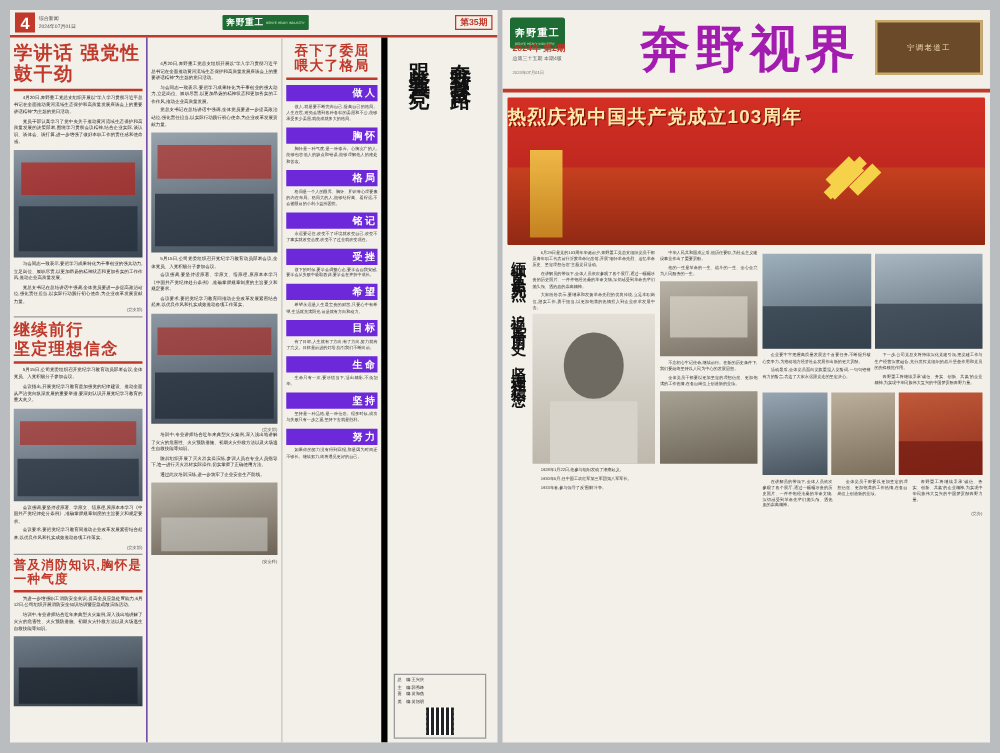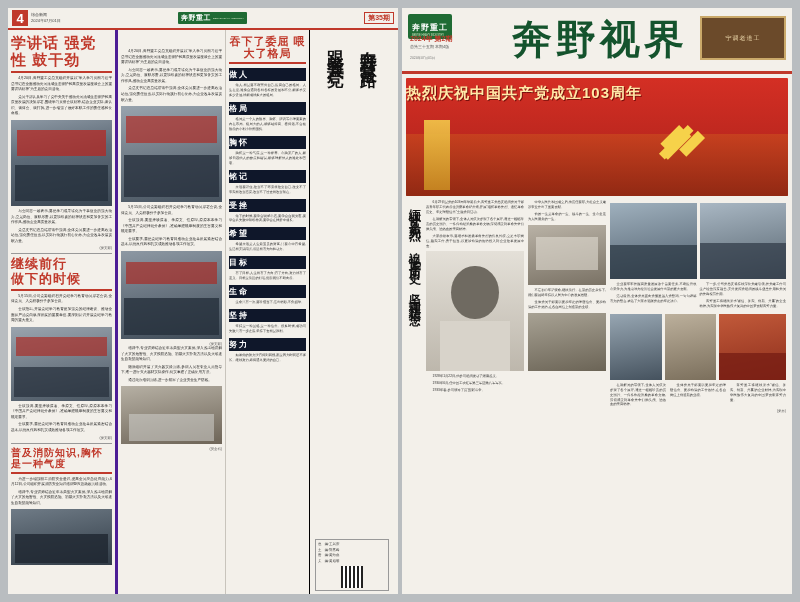--- a/index.html
+++ b/index.html
@@ -22,53 +22,53 @@
         width:16px; height:16px; display:flex; align-items:center; justify-content:center; }
   .lm .pinfo { font-size:4px; color:#444; margin-left:3px; line-height:1.4; }
   .lm .center { flex:1; display:flex; align-items:center; justify-content:center; gap:3px; }
   .lm .logo-badge { display:flex; align-items:center; background:#1f6b34; padding:1px 3px; border-radius:1px; }
   .lm .logo-badge .cn { color:#fff; font-size:7px; font-weight:bold; letter-spacing:.5px; }
   .lm .logo-badge .en { color:#d7e7c8; font-size:2.5px; margin-left:2px; }
   .lm .issue { border:1px solid #c0392b; color:#c0392b; font-size:7px; padding:0 3px; font-weight:bold; }
 
   .cols { display:flex; height:564px; }
   .col { padding:3px; }
-  .c1 { width:110px; border-right:3px solid #4c1d95; }
+  .c1 { width:110px; border-right:1px solid #4c1d95; }
   .c2 { width:108px; border-right:1px solid #c8c4bc; }
-  .c3 { width:84px; border-right:1px solid #000000; }
+  .c3 { width:84px; border-right:5px solid #000000; }
   .c4 { width:84px; }
 
   .headline-red { color:#c0392b; font-weight:bold; letter-spacing:1px; }
   .h1 { font-size:15px; line-height:1.1; margin:2px 0 3px; }
   .rule { height:2px; background:#c0392b; margin:2px 0 3px; }
   .thinrule { height:1px; background:#999; margin:3px 0; }
 
   .body-text { font-size:3.6px; line-height:1.55; color:#222; text-align:justify; }
   .body-text p { margin:0 0 2px; text-indent:2em; }
   .sign { font-size:3.4px; text-align:right; color:#555; margin-top:2px; }
 
   .photo { width:100%; background:#5b6b78; position:relative; overflow:hidden; margin:3px 0; }
 
   
   .vhead { writing-mode:vertical-rl; text-orientation:upright; font-size:17px; font-weight:bold;
            color:#111; letter-spacing:5px; height:300px; margin:4px auto 0; }
 
   
-  .boxhead { background:#0f172a; color:#fff; font-size:8px; font-weight:bold; text-align:left;
+  .boxhead { background:#6d28d9; color:#fff; font-size:8px; font-weight:bold; text-align:right;
              padding:1px 0; margin:4px 0 2px; letter-spacing:2px; }
 
   
   .rm { height:66px; position:relative; background:#f3f0ea; border-bottom:3px solid #c0392b; }
   .rm .lbadge { position:absolute; left:6px; top:6px; background:#1f6b34; padding:2px 4px; border-radius:2px; }
   .rm .lbadge .cn { color:#fff; font-size:8px; font-weight:bold; letter-spacing:1px; }
   .rm .lbadge .en { color:#cfe3bd; font-size:2.6px; display:block; }
   .rm .issue-line { position:absolute; left:8px; top:26px; font-size:7px; color:#c0392b; font-weight:bold; }
   .rm .issue-sub { position:absolute; left:8px; top:36px; font-size:4px; color:#555; }
   .rm .issue-date { position:absolute; left:8px; top:48px; font-size:3.4px; color:#777; }
-  .rm .title { position:absolute; left:110px; top:4px; font-size:40px; font-weight:bold; color:#14532d;
+  .rm .title { position:absolute; left:110px; top:4px; font-size:40px; font-weight:bold; color:#a21caf;
                letter-spacing:4px; font-family:Liberation Sans, sans-serif; }
   .rm .stamp { position:absolute; right:6px; top:8px; width:86px; height:44px; background:#6b4a2a;
                border:2px solid #caa96a; display:flex; align-items:center; justify-content:center; }
   .rm .stamp span { color:#f0dcae; font-size:6px; letter-spacing:1px; }
 
   .banner { margin:4px; background:linear-gradient(180deg,#d42f24,#a8201a); position:relative;
             height:118px; overflow:hidden; border-radius:1px; }
   .banner .txt { position:absolute; top:6px; left:0; right:0; text-align:left; color:#ffe9a8;
             font-size:15px; font-weight:bold; letter-spacing:1px; text-shadow:1px 1px 0 #7a0f0c; }
   .banner .wall { position:absolute; bottom:0; left:0; right:0; height:62px;
@@ -135,21 +135,21 @@
         <div class="body-text">
           <p>与会同志一致表示,要把学习成果转化为干事创业的强大动力,立足岗位、履职尽责,以更加昂扬的精神状态和更加务实的工作作风,推动企业高质量发展。</p>
           <p>党总支书记在总结讲话中强调,全体党员要进一步提高政治站位,强化责任担当,以实际行动践行初心使命,为企业改革发展贡献力量。</p>
         </div>
         <div class="sign">(党支部)</div>
 
         <div class="thinrule"></div>
 
         <div class="h1 headline-red" style="font-size:13px">
           <div>继续前行</div>
-          <div>做下的时候</div>
+          <div>坚定理想信念</div>
         </div>
         <div class="rule"></div>
         <div class="body-text">
           <p>5月15日,公司党委组织召开党纪学习教育动员部署会议,全体党员、入党积极分子参加会议。</p>
           <p>会议指出,开展党纪学习教育是加强党的纪律建设、推动全面从严治党向纵深发展的重要举措,要深刻认识开展党纪学习教育的重大意义。</p>
         </div>
         <div class="photo" style="height:74px;background:linear-gradient(170deg,#9aa4ae,#4a5662);">
           <div style="position:absolute;left:5%;top:14%;width:90%;height:26%;background:rgba(170,45,40,.7);"></div>
           <div style="position:absolute;left:3%;bottom:5%;width:94%;height:40%;background:rgba(40,50,62,.75);"></div>
         </div>
@@ -207,29 +207,29 @@
         <div class="h1 headline-red" style="font-size:11px;text-align:center">吞下了委屈 喂大了格局</div>
         <div class="rule"></div>
         <div>
           <div>
             <div class="boxhead">做人</div>
             <div class="smalltext">
                 <p>做人,就是要不断完善自己,提高自己的格局。人生在世,难免会遇到各种各样的委屈和不公,能够承受多少委屈,就能成就多大的格局。</p>
               </div>
           </div>
           <div>
+            <div class="boxhead">胸怀</div>
+            <div class="smalltext">
+                <p>胸怀是一种气度,是一种修养。心胸宽广的人,能够包容他人的缺点和错误,能够理解他人的难处和苦衷。</p>
+              </div>
+          </div>
+          <div>
             <div class="boxhead">格局</div>
             <div class="smalltext">
                 <p>格局是一个人的眼界、胸怀、胆识等心理要素的内在布局。格局大的人,能够站得高、看得远,不会被眼前的小利小益所困扰。</p>
-              </div>
-          </div>
-          <div>
-            <div class="boxhead">胸怀</div>
-            <div class="smalltext">
-                <p>胸怀是一种气度,是一种修养。心胸宽广的人,能够包容他人的缺点和错误,能够理解他人的难处和苦衷。</p>
               </div>
           </div>
           <div>
             <div class="boxhead">铭记</div>
             <div class="smalltext">
                 <p>永远要记住,改变不了环境就改变自己,改变不了事实就改变态度,改变不了过去就改变现在。</p>
               </div>
           </div>
           <div>
             <div class="boxhead">受挫</div>

